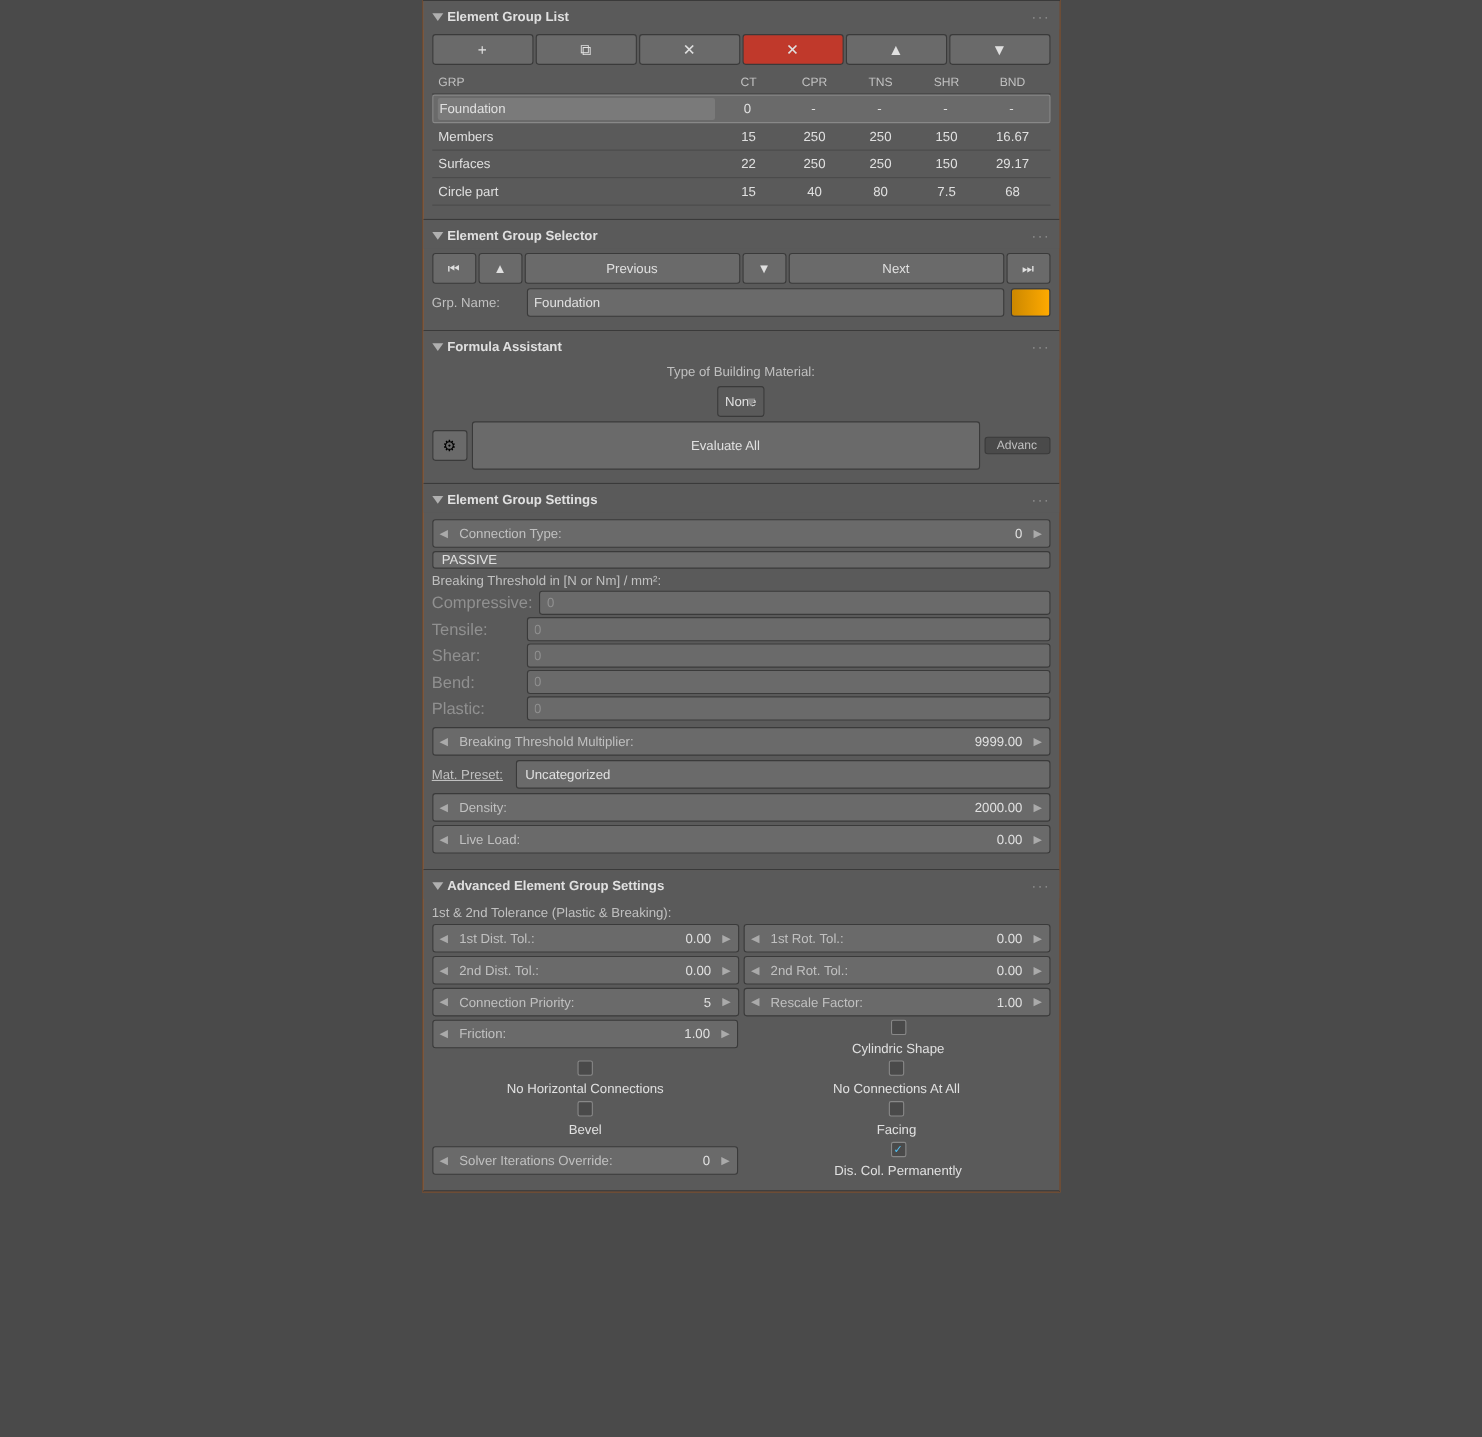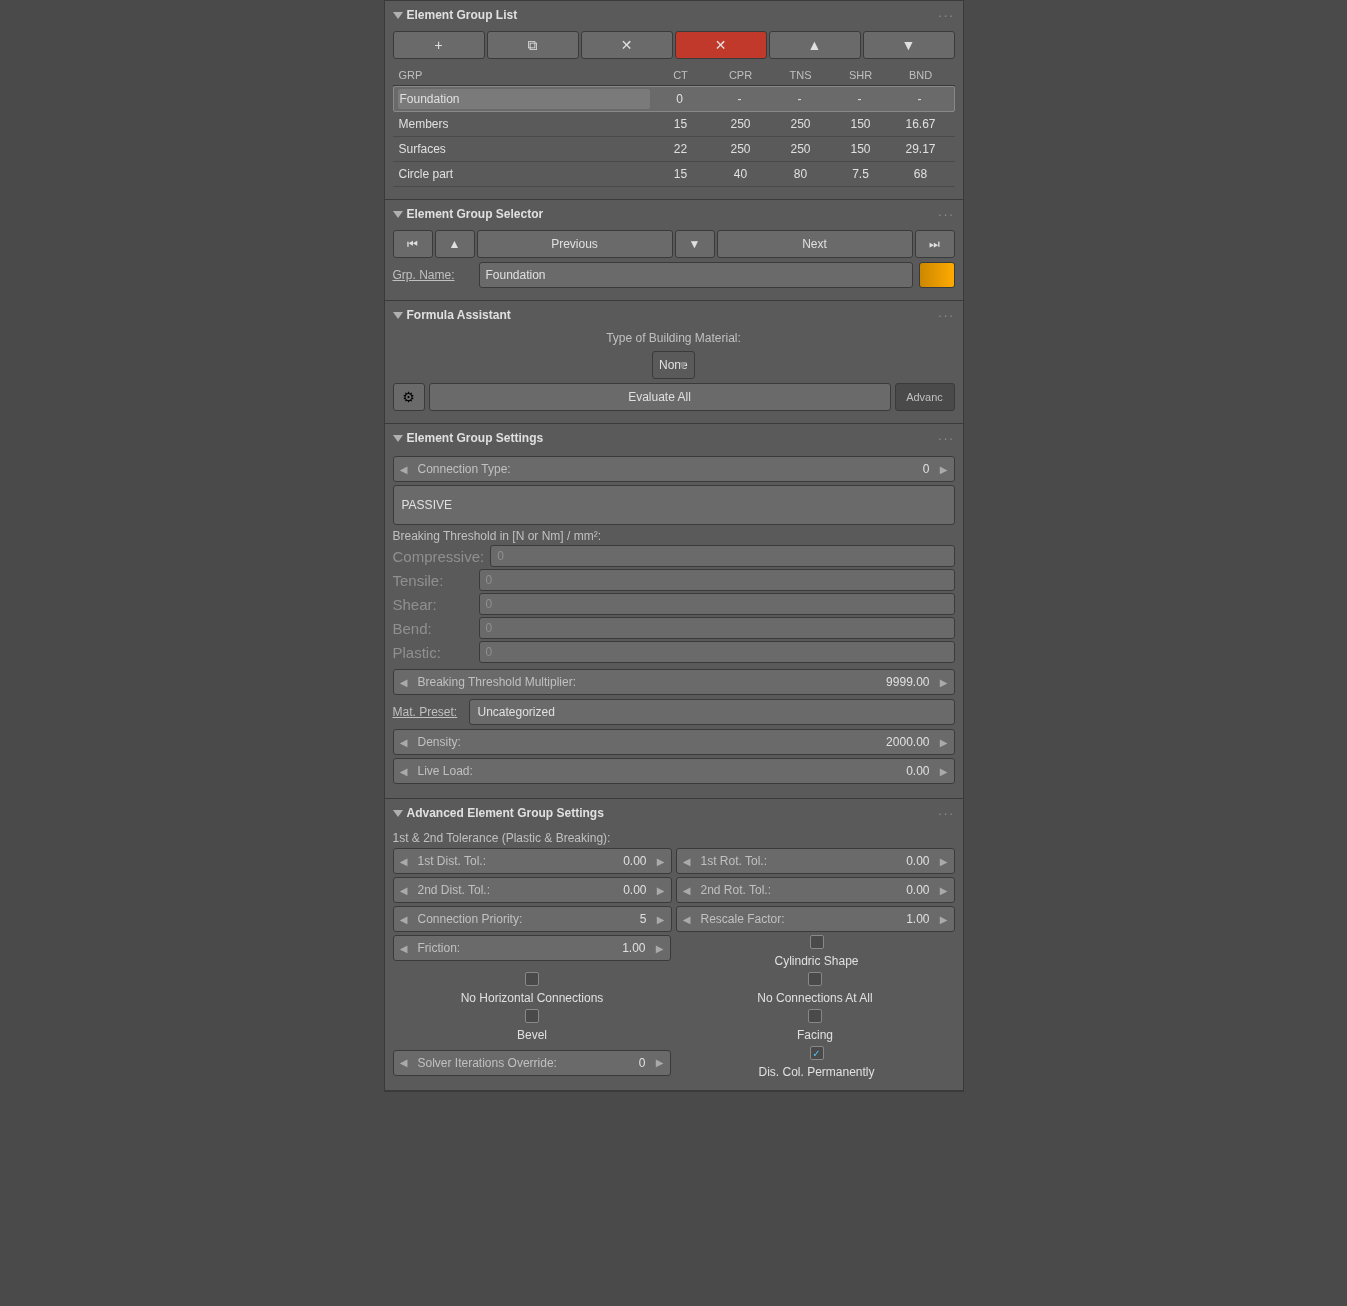--- a/index.html
+++ b/index.html
@@ -137,21 +137,20 @@
     .label-value-row {
       display: flex;
       align-items: center;
       margin: 4px 8px;
       gap: 6px;
     }
     .field-label {
       color: #c0c0c0;
       min-width: 80px;
       font-size: 12px;
-      text-decoration: underline;
     }
     .text-input {
       flex: 1;
       background: #6a6a6a;
       border: 1px solid #3a3a3a;
       border-radius: 3px;
       height: 26px;
       padding: 0 6px;
       color: #e0e0e0;
       font-size: 12px;
@@ -214,34 +213,34 @@
       border: 1px solid #3a3a3a;
       border-radius: 3px;
       display: flex;
       align-items: center;
       justify-content: center;
       cursor: pointer;
       font-size: 14px;
     }
     .evaluate-btn {
       flex: 1;
-      height: 28px;
+      height: 44px;
       background: #6a6a6a;
       border: 1px solid #3a3a3a;
       border-radius: 3px;
       display: flex;
       align-items: center;
       justify-content: center;
       cursor: pointer;
       color: #e0e0e0;
       font-size: 12px;
     }
     .toggle-btn {
       width: 60px;
-      height: 28px;
+      height: 16px;
       background: #4a4a4a;
       border: 1px solid #3a3a3a;
       border-radius: 3px;
       display: flex;
       align-items: center;
       justify-content: center;
       cursor: pointer;
       color: #c0c0c0;
       font-size: 11px;
     }
@@ -283,21 +282,21 @@
     .num-field-value {
       flex: 1;
       text-align: right;
       padding-right: 4px;
       color: #e0e0e0;
       font-size: 12px;
     }
     
     .passive-label {
       margin: 3px 8px;
-      padding: 12px 8px;
+      padding: 0 8px;
       background: #6a6a6a;
       border: 1px solid #3a3a3a;
       border-radius: 3px;
       font-size: 12px;
       color: #e0e0e0;
     }
     
     .threshold-title {
       margin: 4px 8px 2px 8px;
       color: #c0c0c0;

